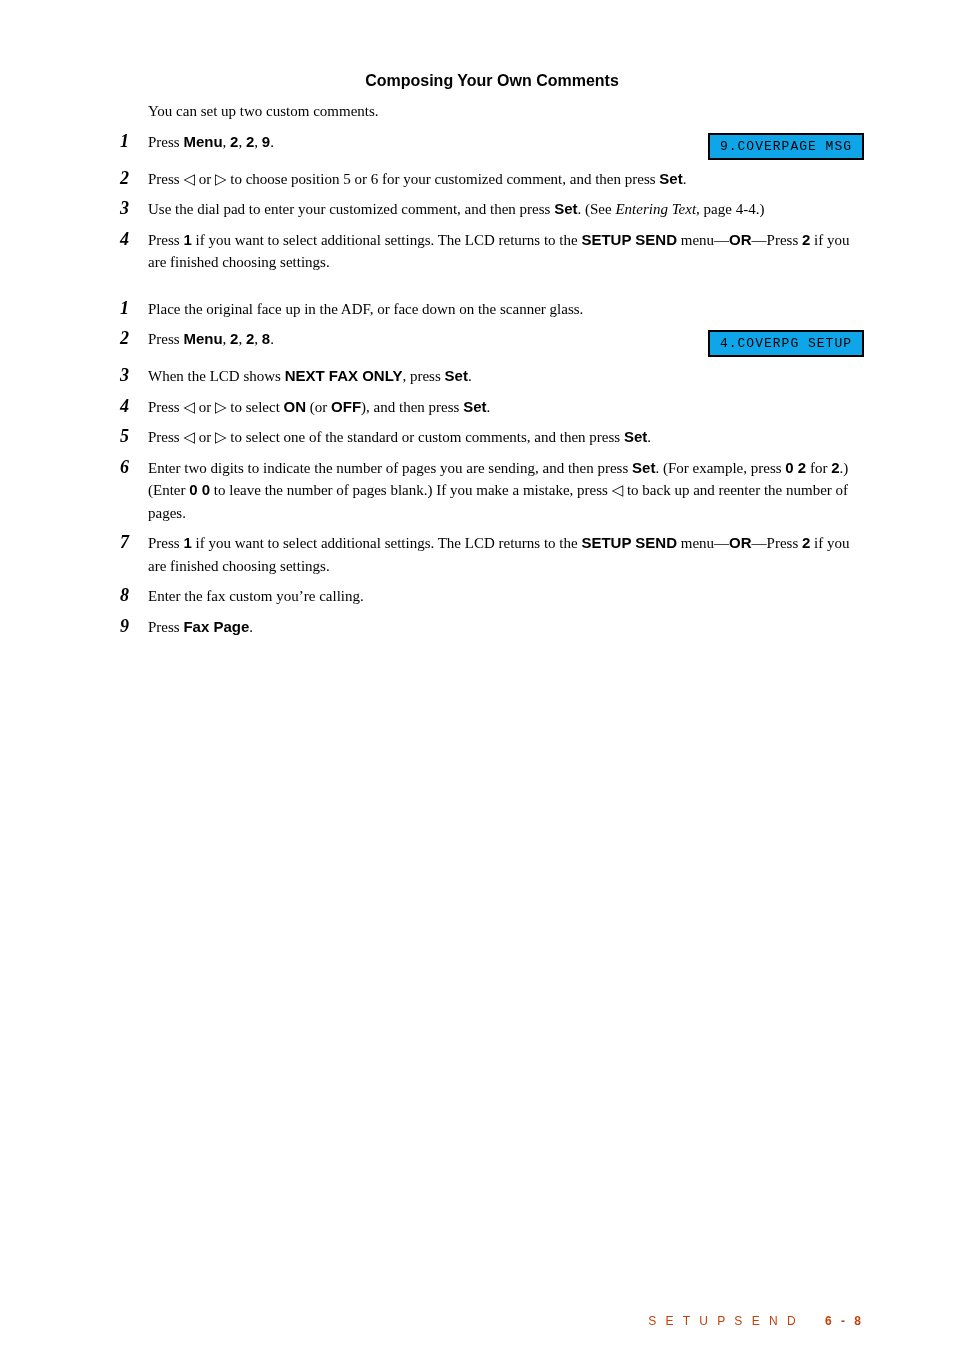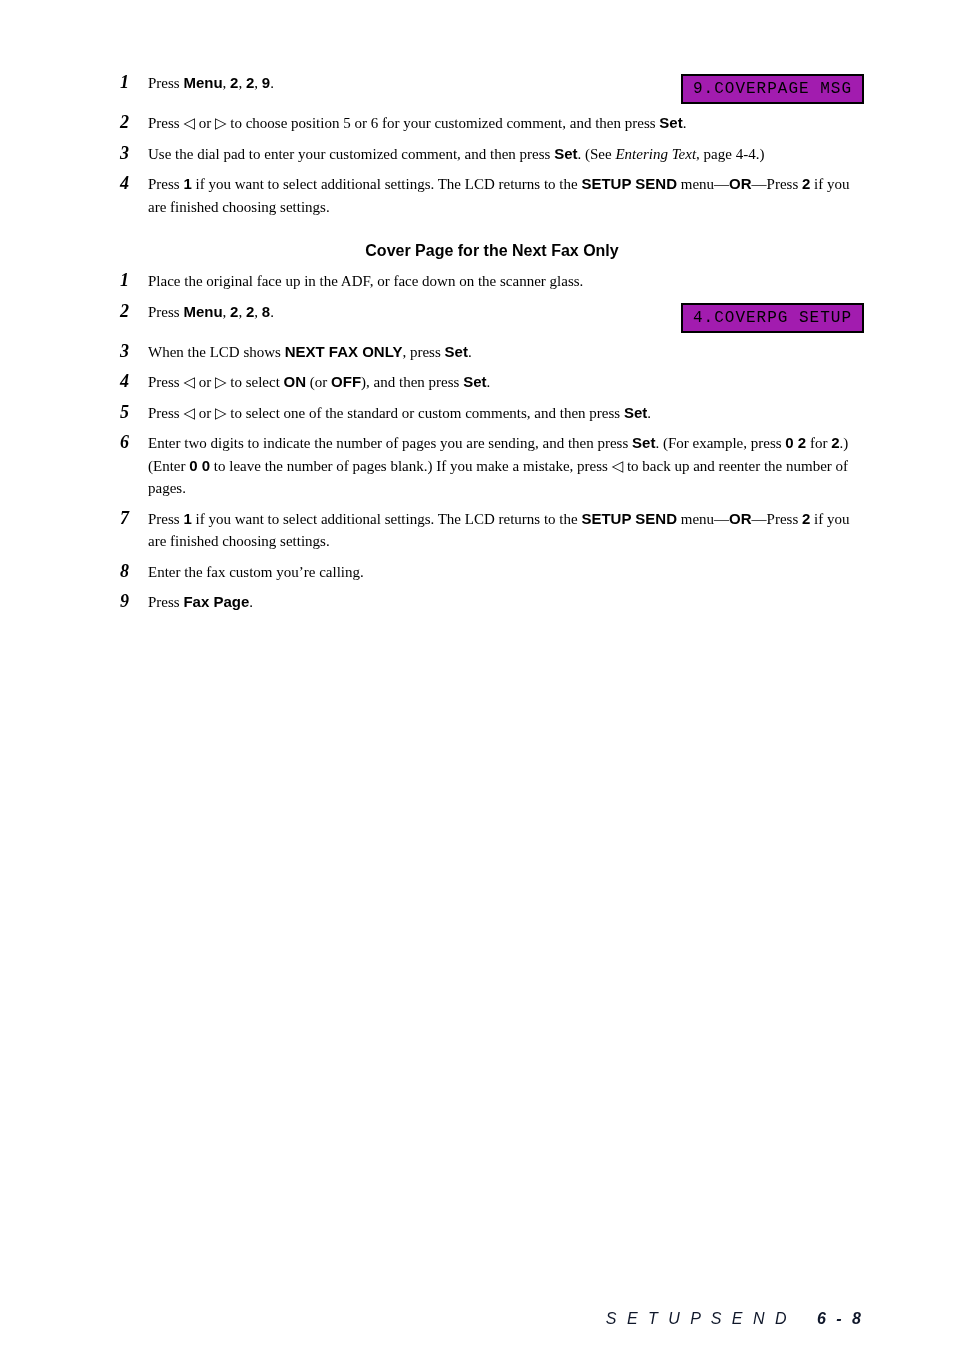--- a/index.html
+++ b/index.html
@@ -58,25 +58,25 @@
       text-align: right;
     }
 
     .step-content i {
       font-style: italic;
       margin-top: 25px;
     }
 
     .lcd-box {
       font-family: 'Courier New', Courier, monospace;
-      font-size: 16px;
+      font-size: 13px;
       border: 2px solid #000;
       padding: 4px 10px;
       display: inline-block;
-      background: #a21caf;
+      background: #0ea5e9;
       letter-spacing: 1px;
       white-space: nowrap;
       margin-left: 20px;
       vertical-align: middle;
     }
 
     .step-left {
       flex: 1;
     }
 
@@ -93,24 +93,23 @@
 
     .section-gap-small {
       margin-top: 12px;
     }
 
     .footer {
       position: absolute;
       bottom: 40px;
       right: 90px;
       font-family: Arial, Helvetica, sans-serif;
-      font-size: 16px;
+      font-size: 12px;
       letter-spacing: 3px;
-      color: #0f172a;
-      font-style: italic;
+      color: #c2410c;
     }
 
     .footer-right {
       font-weight: bold;
       margin-left: 20px;
     }
 
     .indent-block {
       margin-left: 28px;
     }
@@ -120,20 +119,22 @@
       align-items: flex-start;
       margin-bottom: 8px;
     }
   </style>
 </head>
 <body>
 
 <div class="page-container">
 
   <div class="section-gap-small">
+    <div class="section-title">Composing Your Own Comments</div>
+    <p class="body-text indent-block">You can set up two custom comments.</p>
 
     <div class="step-inline-row">
       <div class="step-left" style="display:flex; align-items:flex-start;">
         <span class="step-number">1</span>
         <span class="step-content">Press <b>Menu</b>, <b>2</b>, <b>2</b>, <b>9</b>.</span>
       </div>
       <div class="lcd-float">
         <span class="lcd-box">9.COVERPAGE MSG</span>
       </div>
     </div>
@@ -148,21 +149,20 @@
       <span class="step-content">Use the dial pad to enter your customized comment, and then press <b>Set</b>. (See <i>Entering Text</i>, page 4-4.)</span>
     </div>
 
     <div class="step-inline-row">
       <span class="step-number">4</span>
       <span class="step-content">Press <b>1</b> if you want to select additional settings. The LCD returns to the <b>SETUP SEND</b> menu—<b>OR</b>—Press <b>2</b> if you are finished choosing settings.</span>
     </div>
   </div>
 
   <div class="section-gap">
-    <div class="section-title">Cover Page for the Next Fax Only</div>
 
     <div class="step-inline-row" style="margin-top:10px;">
       <span class="step-number">1</span>
       <span class="step-content">Place the original face up in the ADF, or face down on the scanner glass.</span>
     </div>
 
     <div class="step-inline-row">
       <div class="step-left" style="display:flex; align-items:flex-start; flex:1;">
         <span class="step-number">2</span>
         <span class="step-content">Press <b>Menu</b>, <b>2</b>, <b>2</b>, <b>8</b>.</span>

